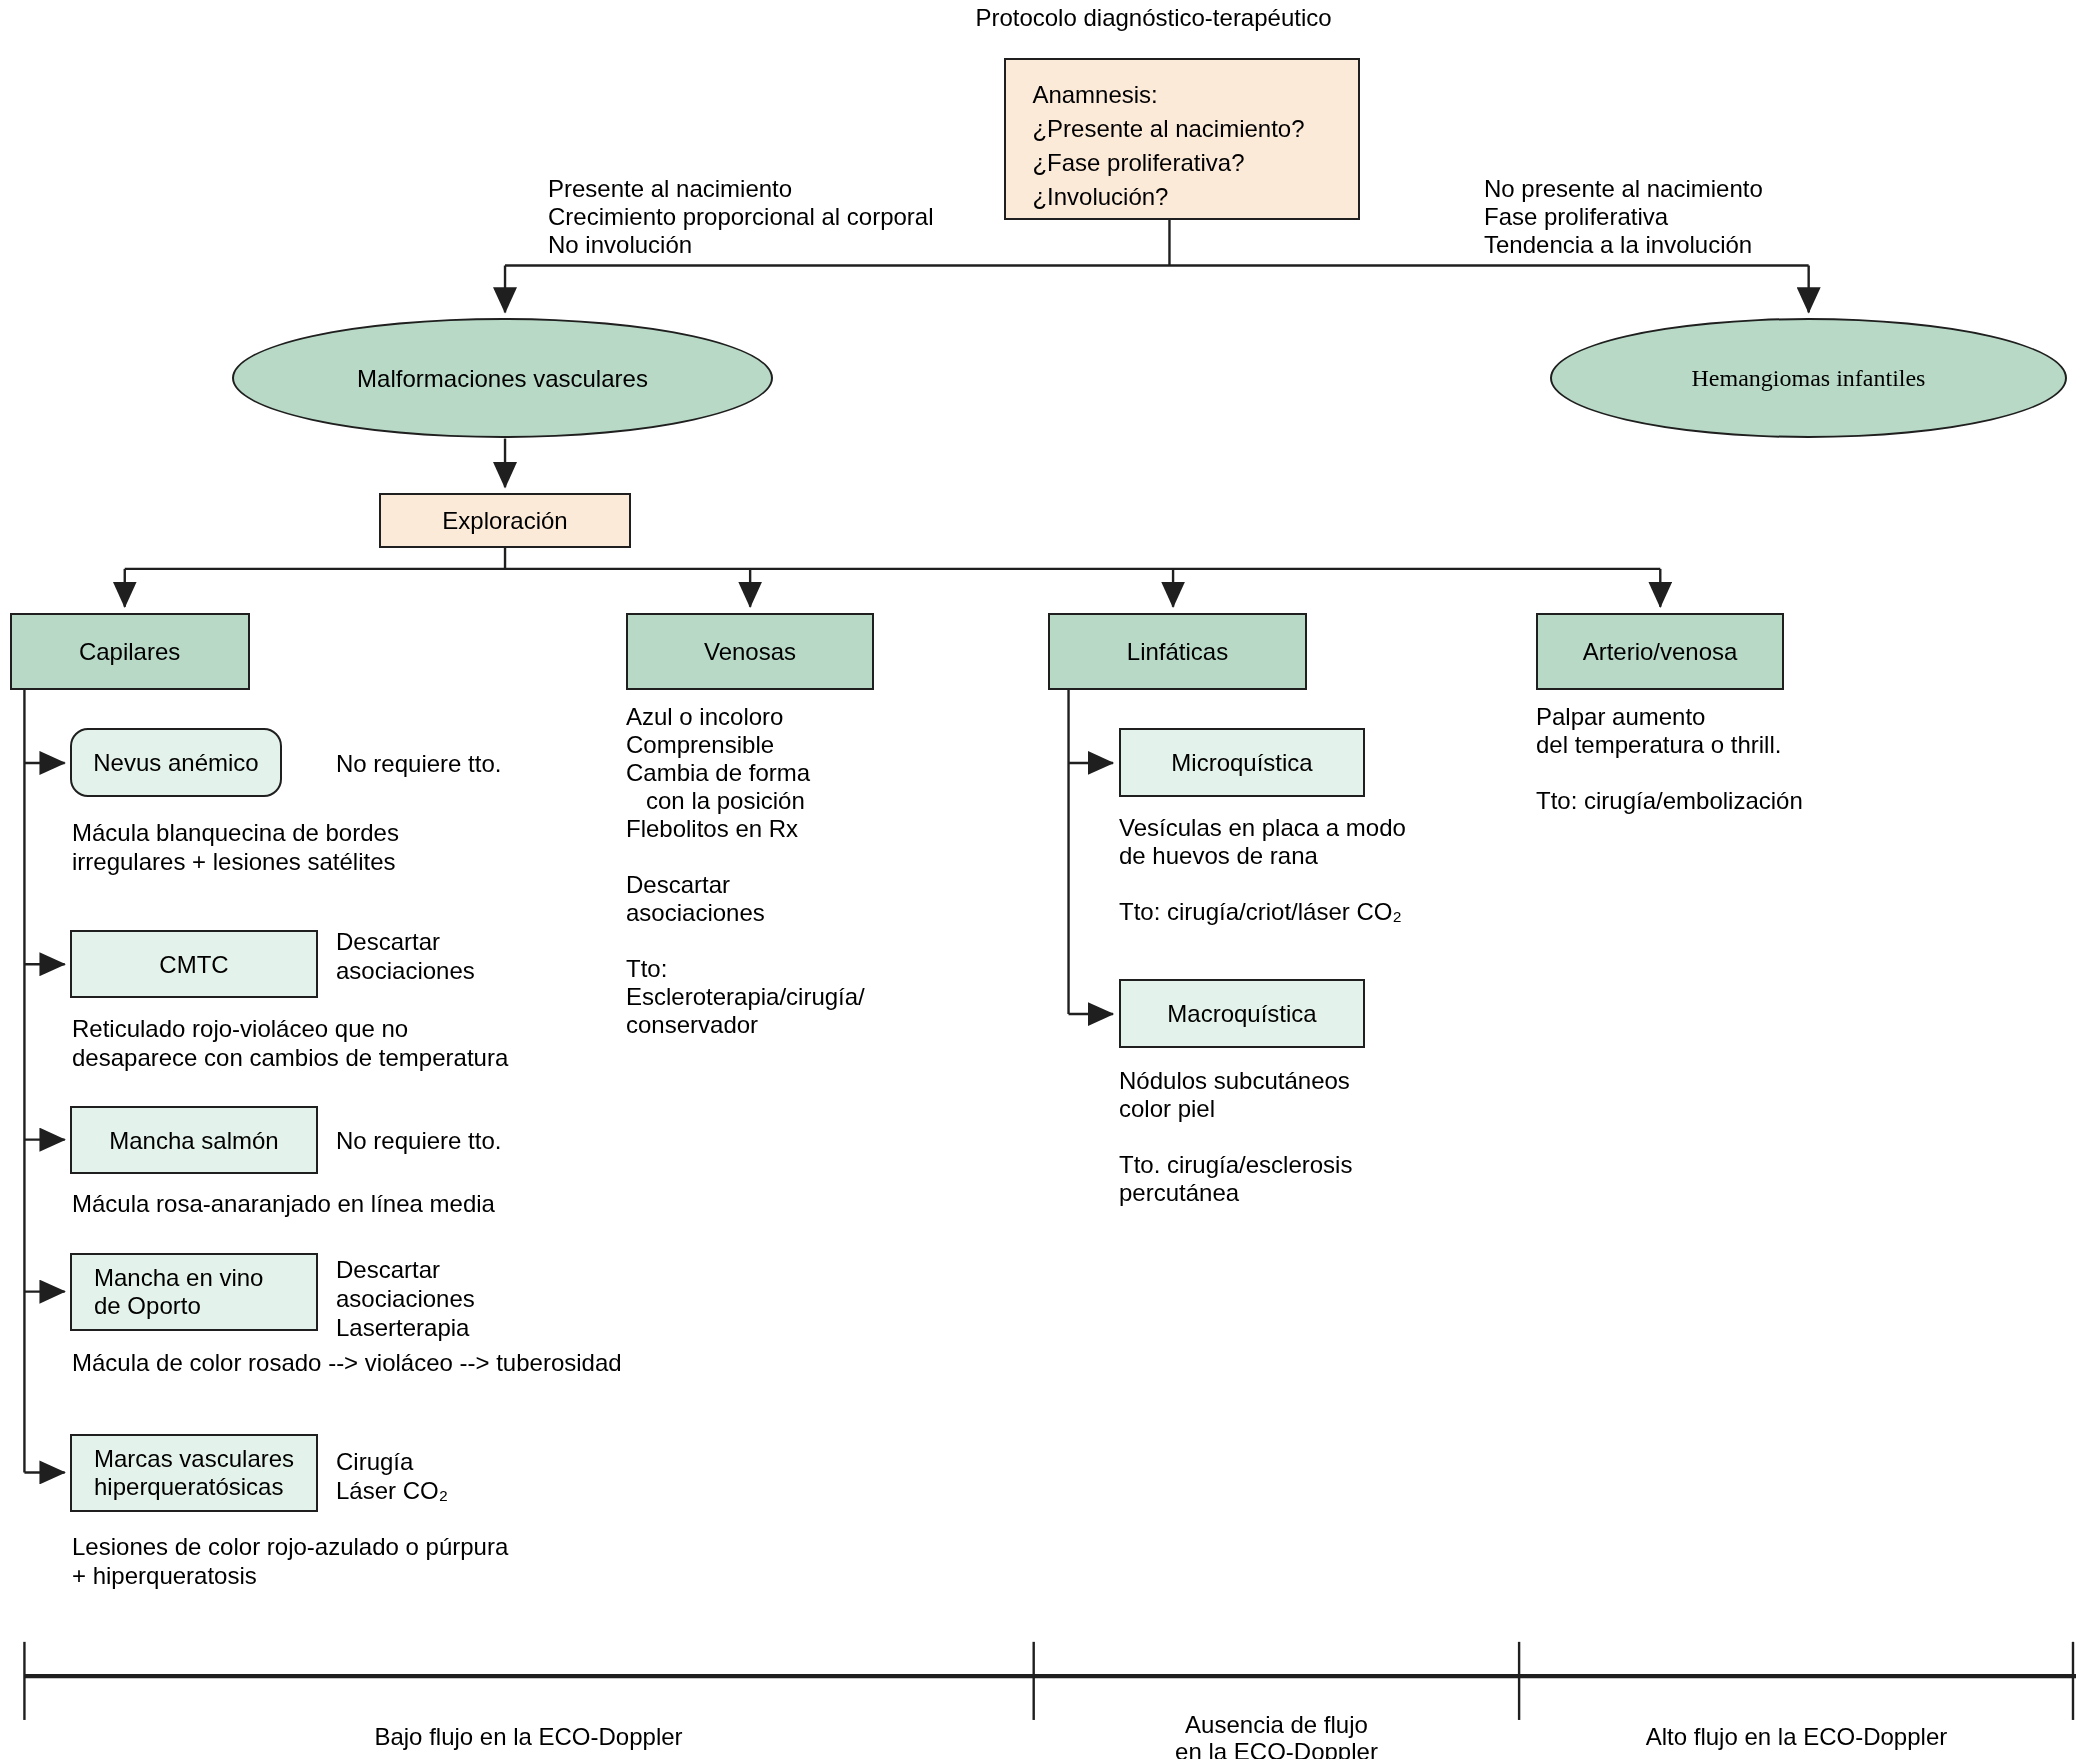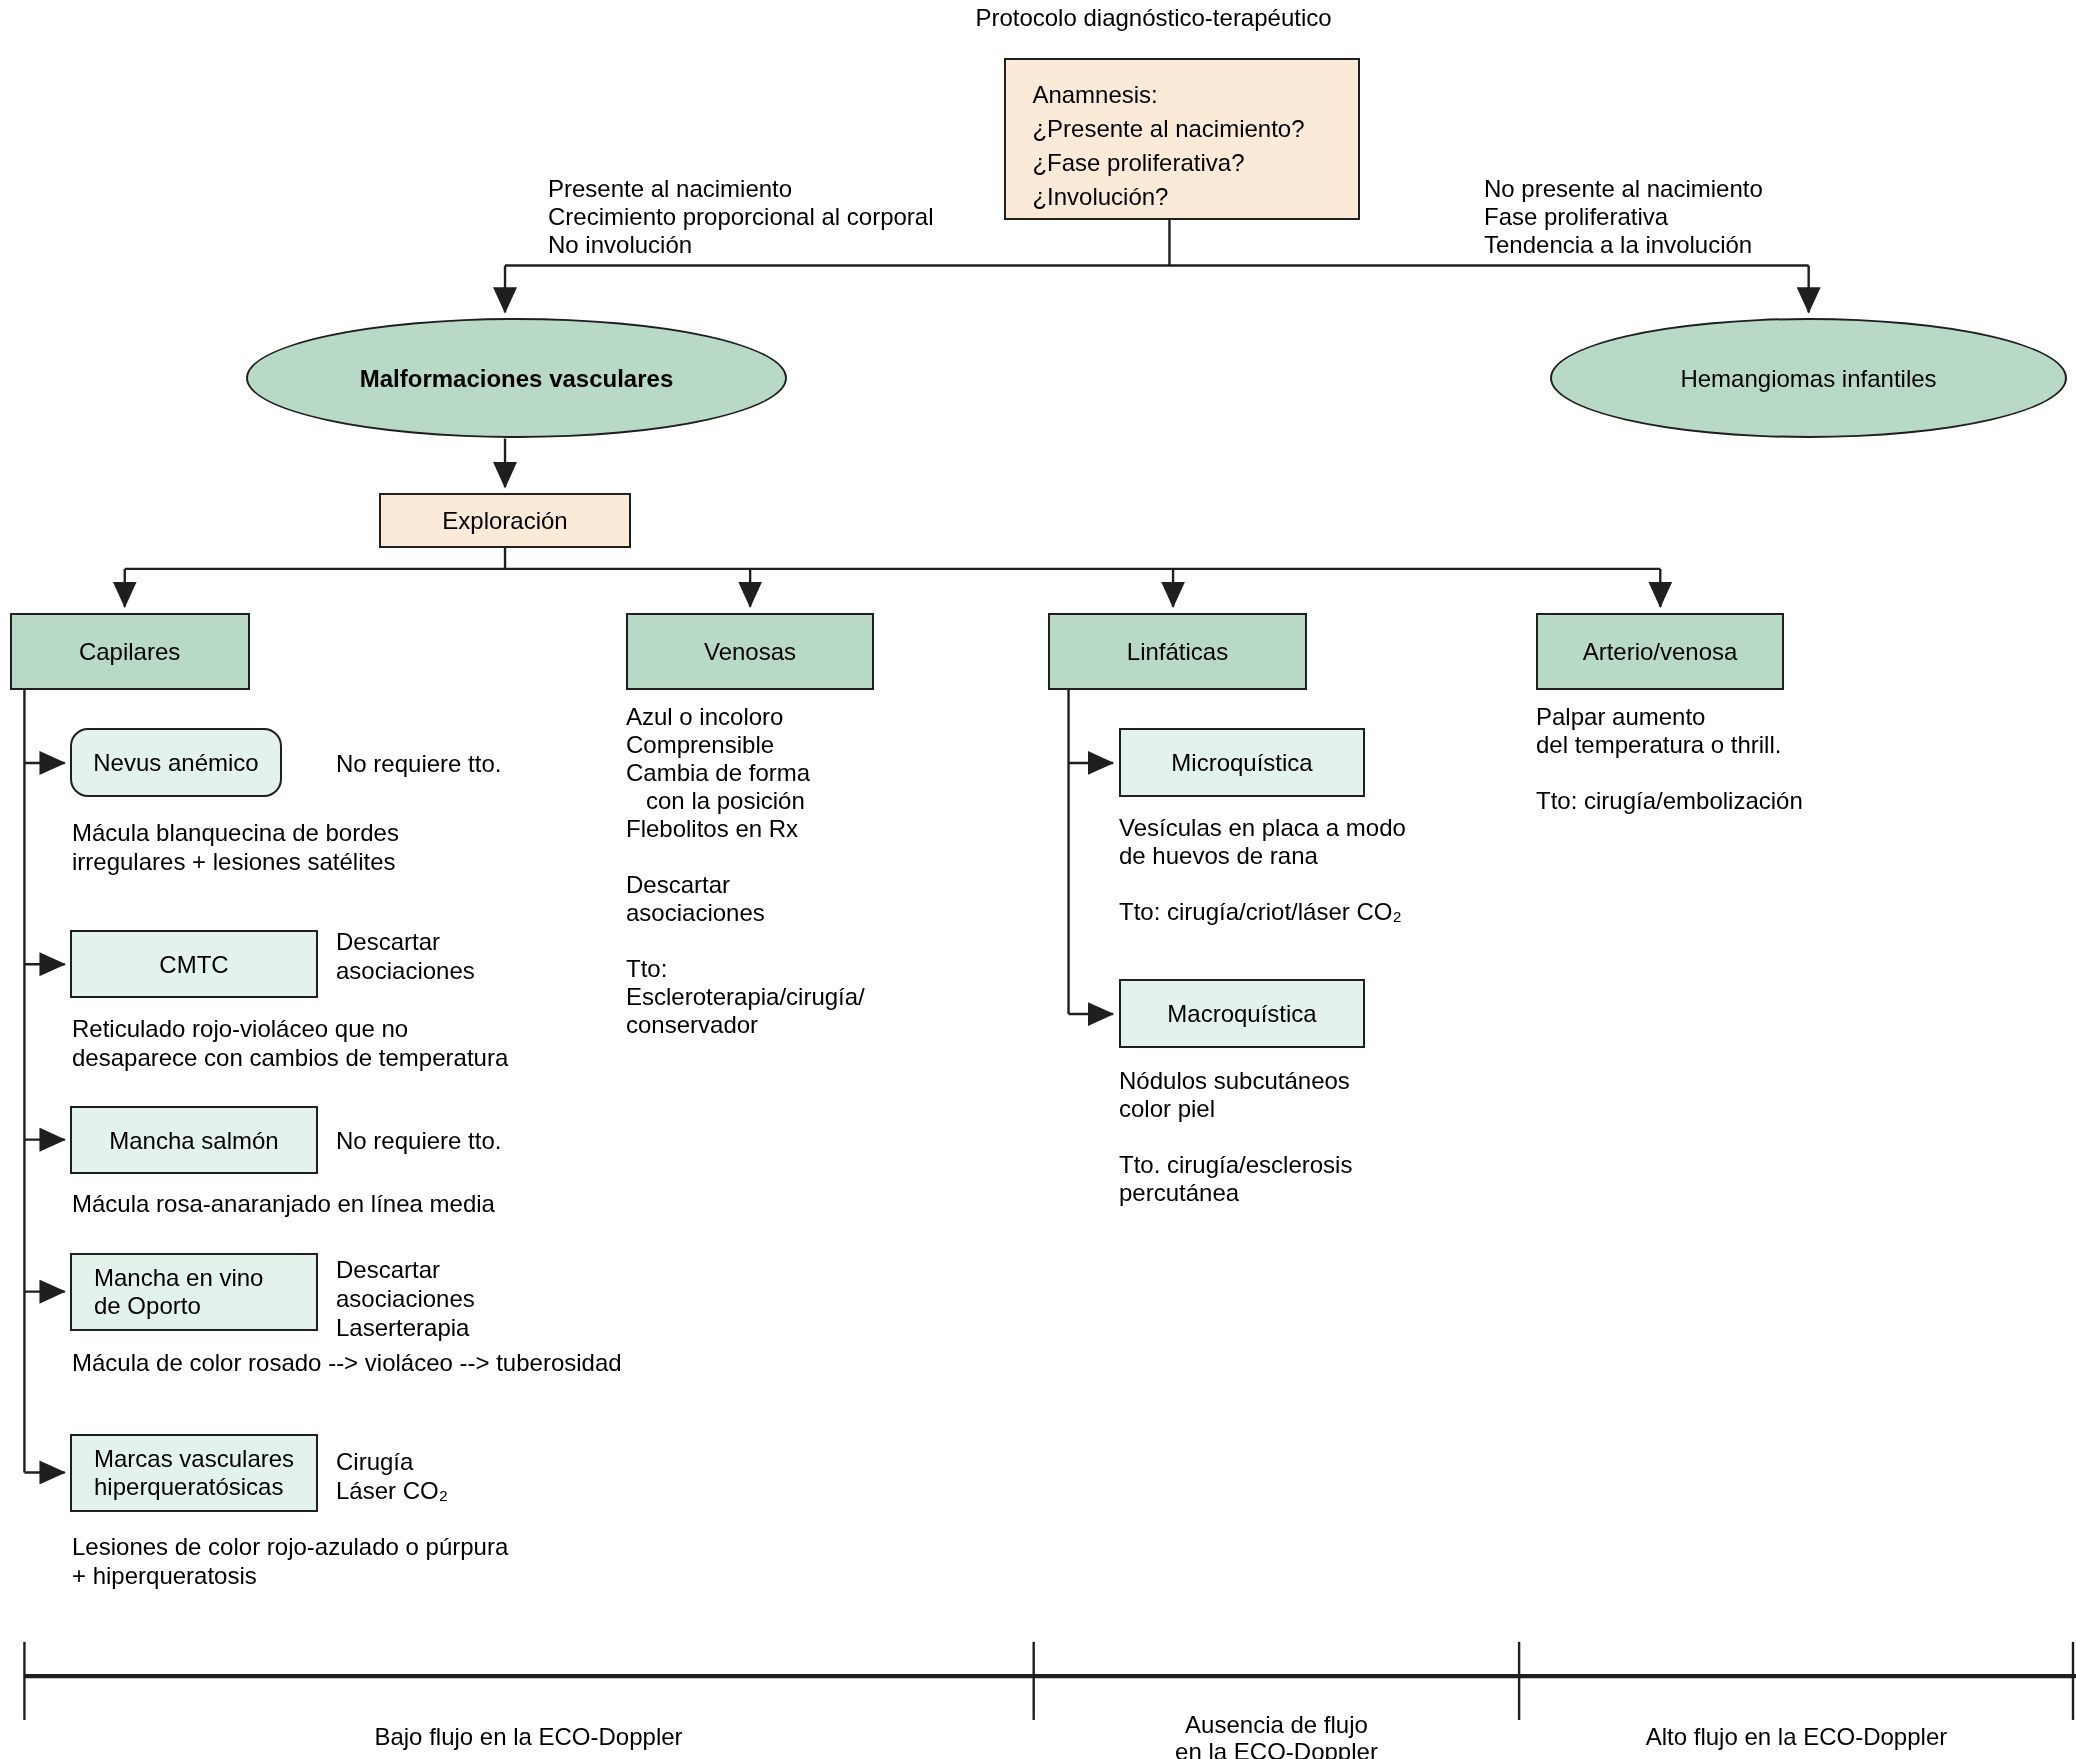--- a/index.html
+++ b/index.html
@@ -69,23 +69,23 @@
 ¿Involución?</div>
 
   <div class="txt" style="left:532px;top:175px;margin-left:16px;">Presente al nacimiento
 Crecimiento proporcional al corporal
 No involución</div>
 
   <div class="txt" style="left:1484px;top:175px;">No presente al nacimiento
 Fase proliferativa
 Tendencia a la involución</div>
 
-  <div class="node green ellipse" style="left:246px;top:318px;width:541px;height:120px;font-weight:bold;">Malformaciones vasculares</div>
+  <div class="node green ellipse" style="left:232px;top:318px;width:541px;height:120px;">Malformaciones vasculares</div>
 
-  <div class="node green ellipse" style="left:1550px;top:318px;width:517px;height:120px;">Hemangiomas infantiles</div>
+  <div class="node green ellipse" style="left:1550px;top:318px;width:517px;height:120px;font-family:Liberation Serif, serif;">Hemangiomas infantiles</div>
 
   <div class="node peach" style="left:379px;top:493px;width:252px;height:55px;">Exploración</div>
 
   <div class="node green" style="left:9.6px;top:613px;width:240px;height:77px;">Capilares</div>
 
   <div class="node green" style="left:626px;top:613px;width:248px;height:77px;">Venosas</div>
 
   <div class="node green" style="left:1048px;top:613px;width:259px;height:77px;">Linfáticas</div>
 
   <div class="node green" style="left:1536px;top:613px;width:248px;height:77px;">Arterio/venosa</div>

